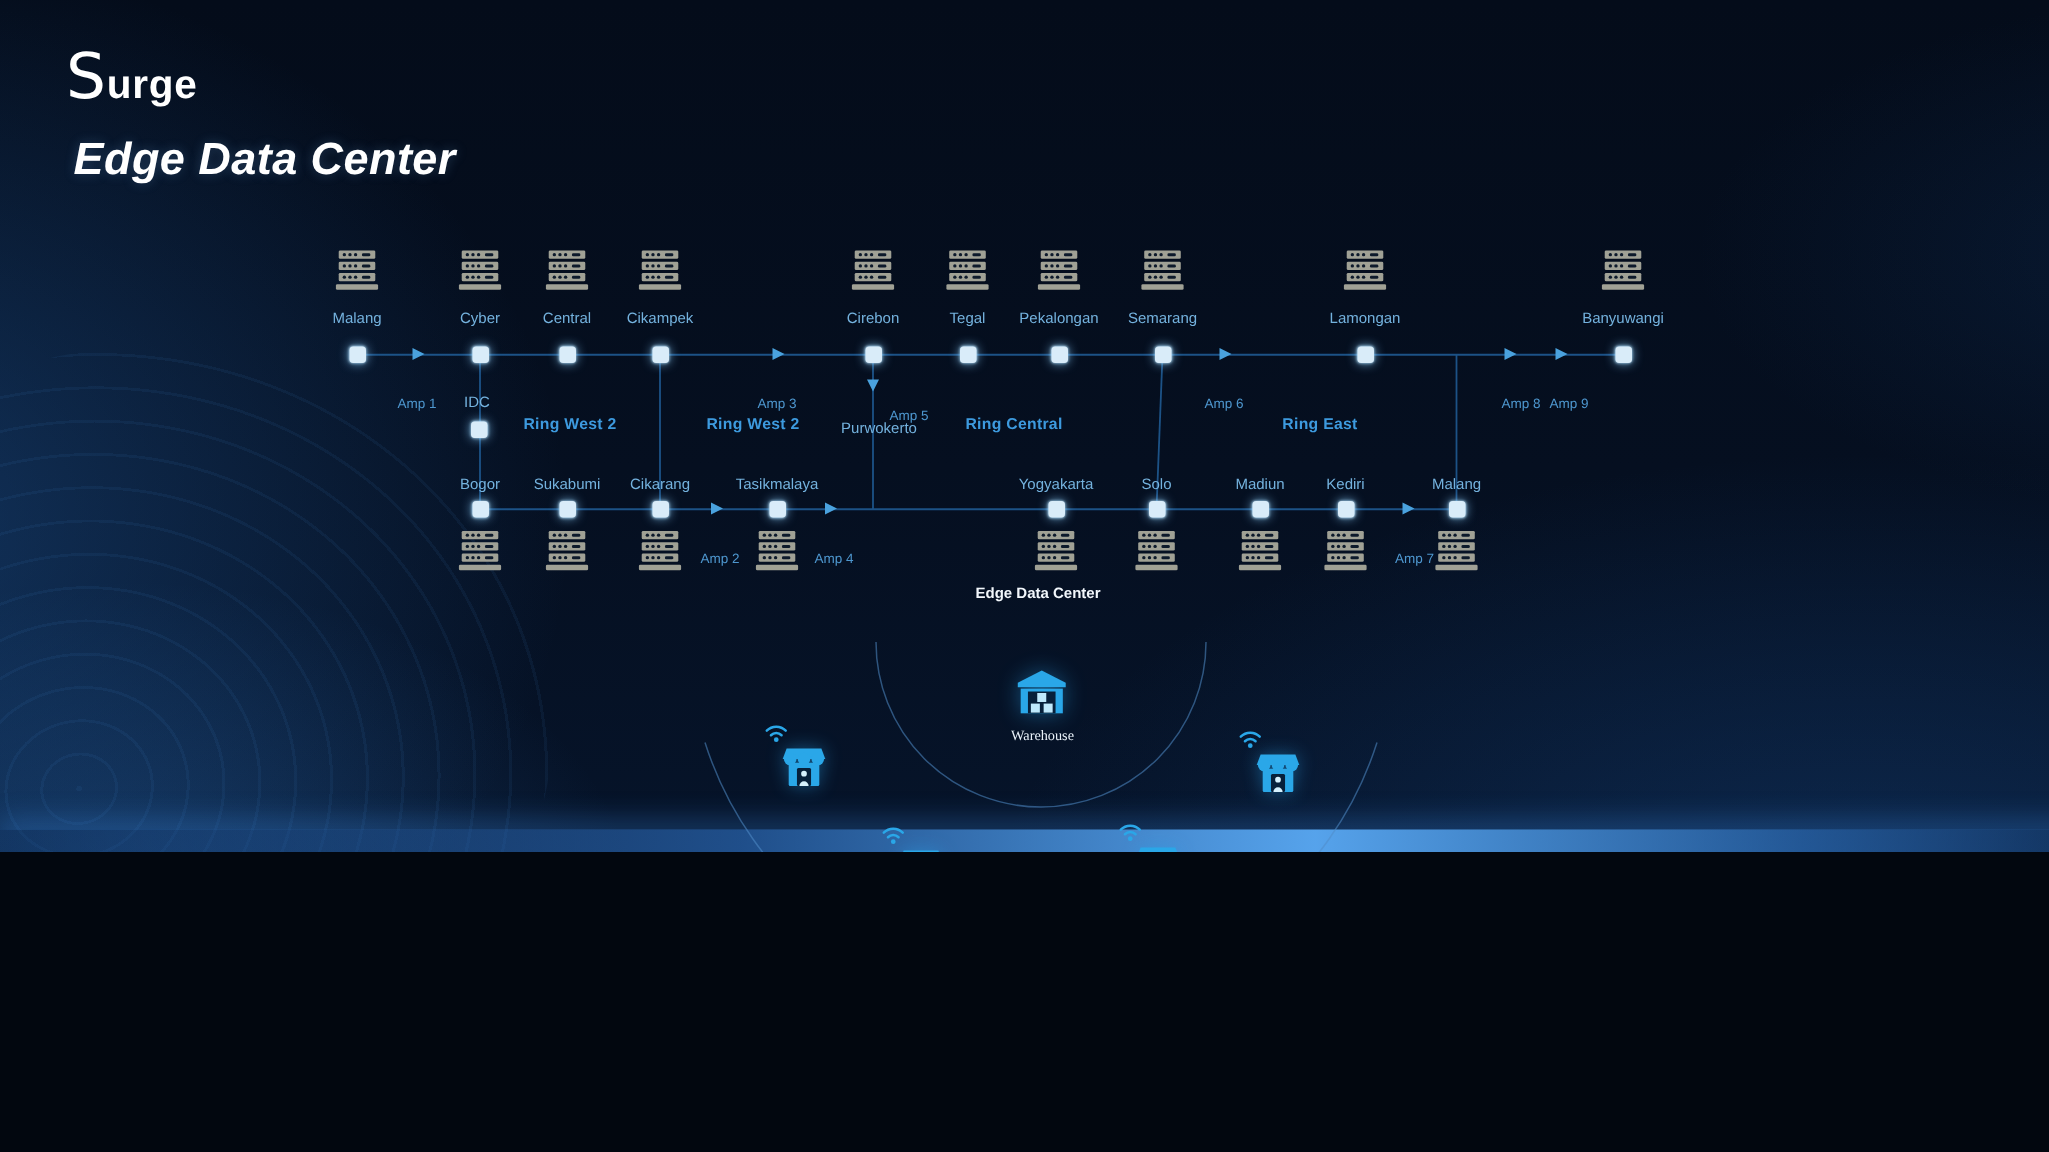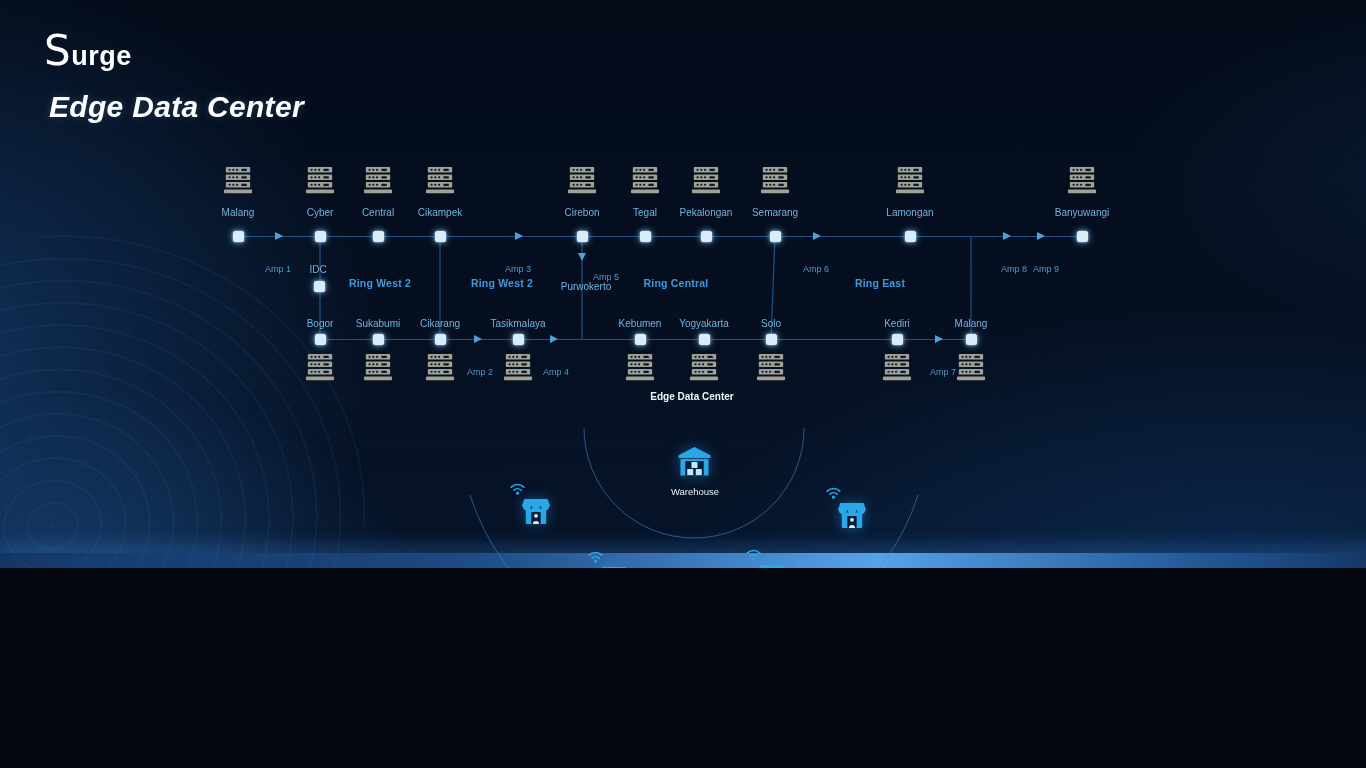--- a/index.html
+++ b/index.html
@@ -44,21 +44,21 @@
   .clabel{height:13px;font-size:10px;line-height:13px;color:#74b2de;white-space:nowrap;}
   .nnode{
     width:11px;height:11px;border-radius:2.5px;background:#d9ecf9;
     box-shadow:0 0 7px rgba(130,200,250,.9),0 0 2px rgba(210,240,255,1);
   }
   .abs-node{position:absolute;}
   .lbl{position:absolute;transform:translate(-50%,-50%);white-space:nowrap;}
   .lbl-city{font-size:10px;color:#74b2de;}
   .amp{position:absolute;transform:translate(-50%,-50%);font-size:9px;color:#4e97cf;white-space:nowrap;margin-top:16px;}
   .ring{position:absolute;transform:translate(-50%,-50%);font-size:10.5px;font-weight:700;color:#3d9ade;letter-spacing:.2px;white-space:nowrap;}
-  .lbl-white{font-size:9.5px;color:#e9f2fa;}
+  .lbl-white{font-size:9.5px;color:#e9f2fa;font-family:Liberation Serif, serif;}
   .lbl-edge{font-size:10px;font-weight:700;color:#f2f7fc;}
   .arr{position:absolute;width:0;height:0;border-style:solid;}
   .arr.right{border-width:4.5px 0 4.5px 8px;border-color:transparent transparent transparent #4aa2de;}
   .arr.down{border-width:8px 4.5px 0 4.5px;border-color:#4aa2de transparent transparent transparent;}
   .wh-icon{position:absolute;left:677px;top:446px;width:35px;height:31px;filter:drop-shadow(0 0 7px rgba(40,160,230,.45));}
   .warung{position:absolute;width:46px;height:43px;}
   .warung .store{position:absolute;right:0;bottom:0;width:30px;height:27px;filter:drop-shadow(0 0 6px rgba(40,160,230,.45));}
   .warung .wifi{position:absolute;left:4px;top:0;width:17px;height:13px;}
 </style>
 </head>
@@ -233,36 +233,36 @@
         <use href="#srv"></use>
       </svg>
   </div>
   <div class="city bot" style="left:473px">
     <div class="clabel">Tasikmalaya</div>
     <div class="nnode"></div>
     <svg class="dc">
         <use href="#srv"></use>
       </svg>
   </div>
-  <div class="city bot" style="left:595px">
-    <div class="clabel">Kebumen</div>
-    <div class="nnode"></div>
-    <svg class="dc">
-        <use href="#srv"></use>
-      </svg>
-  </div>
   <div class="city bot" style="left:659px">
     <div class="clabel">Yogyakarta</div>
     <div class="nnode"></div>
     <svg class="dc">
         <use href="#srv"></use>
       </svg>
   </div>
   <div class="city bot" style="left:726px">
     <div class="clabel">Solo</div>
+    <div class="nnode"></div>
+    <svg class="dc">
+        <use href="#srv"></use>
+      </svg>
+  </div>
+  <div class="city bot" style="left:795px">
+    <div class="clabel">Madiun</div>
     <div class="nnode"></div>
     <svg class="dc">
         <use href="#srv"></use>
       </svg>
   </div>
   <div class="city bot" style="left:852px">
     <div class="clabel">Kediri</div>
     <div class="nnode"></div>
     <svg class="dc">
         <use href="#srv"></use>

